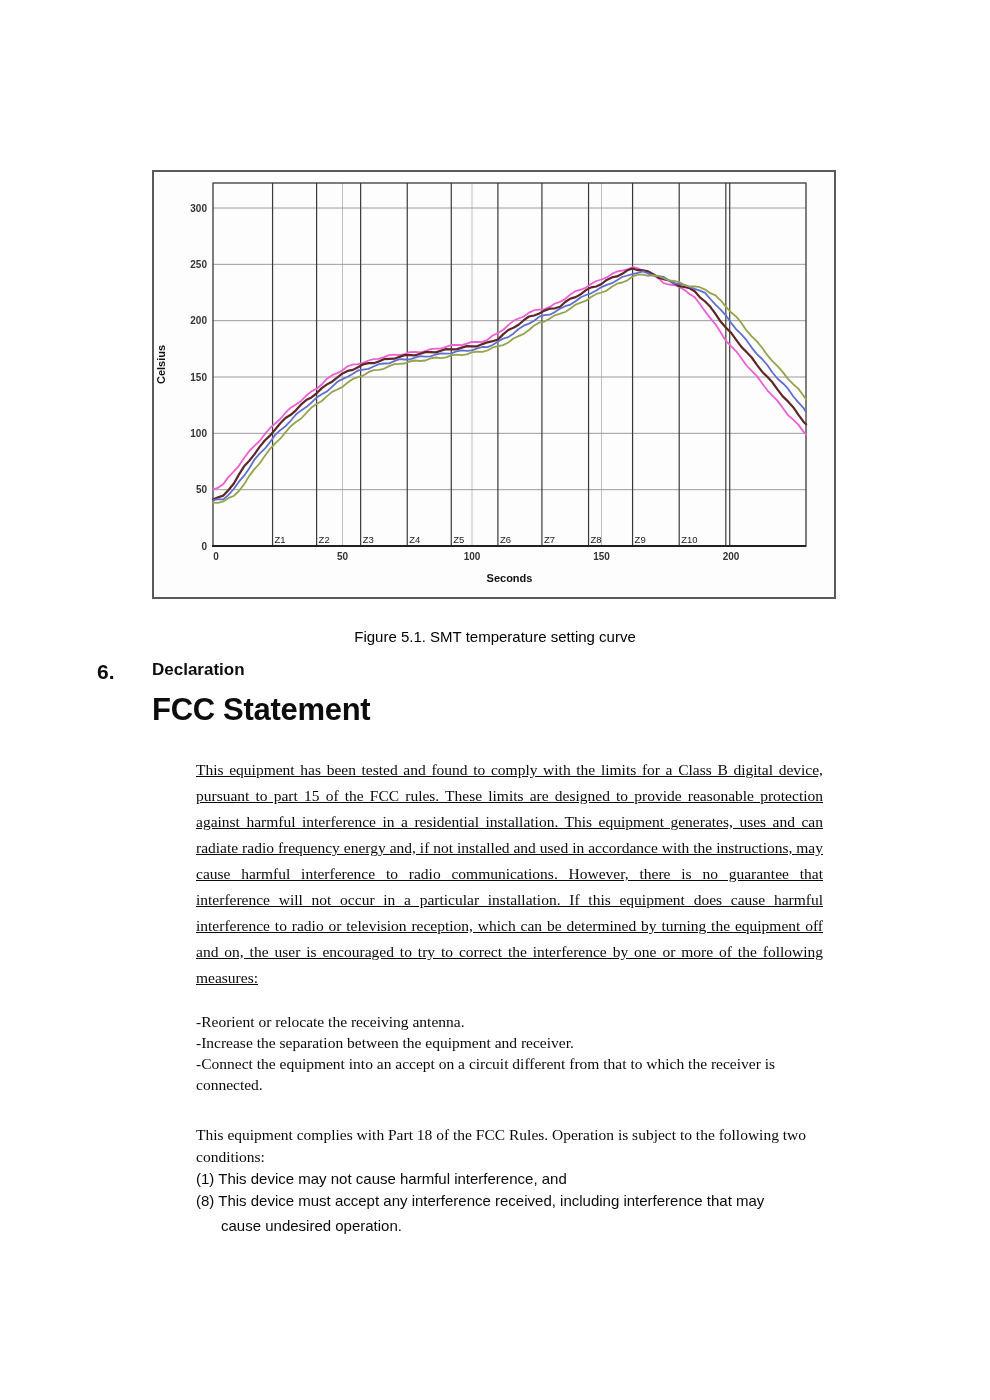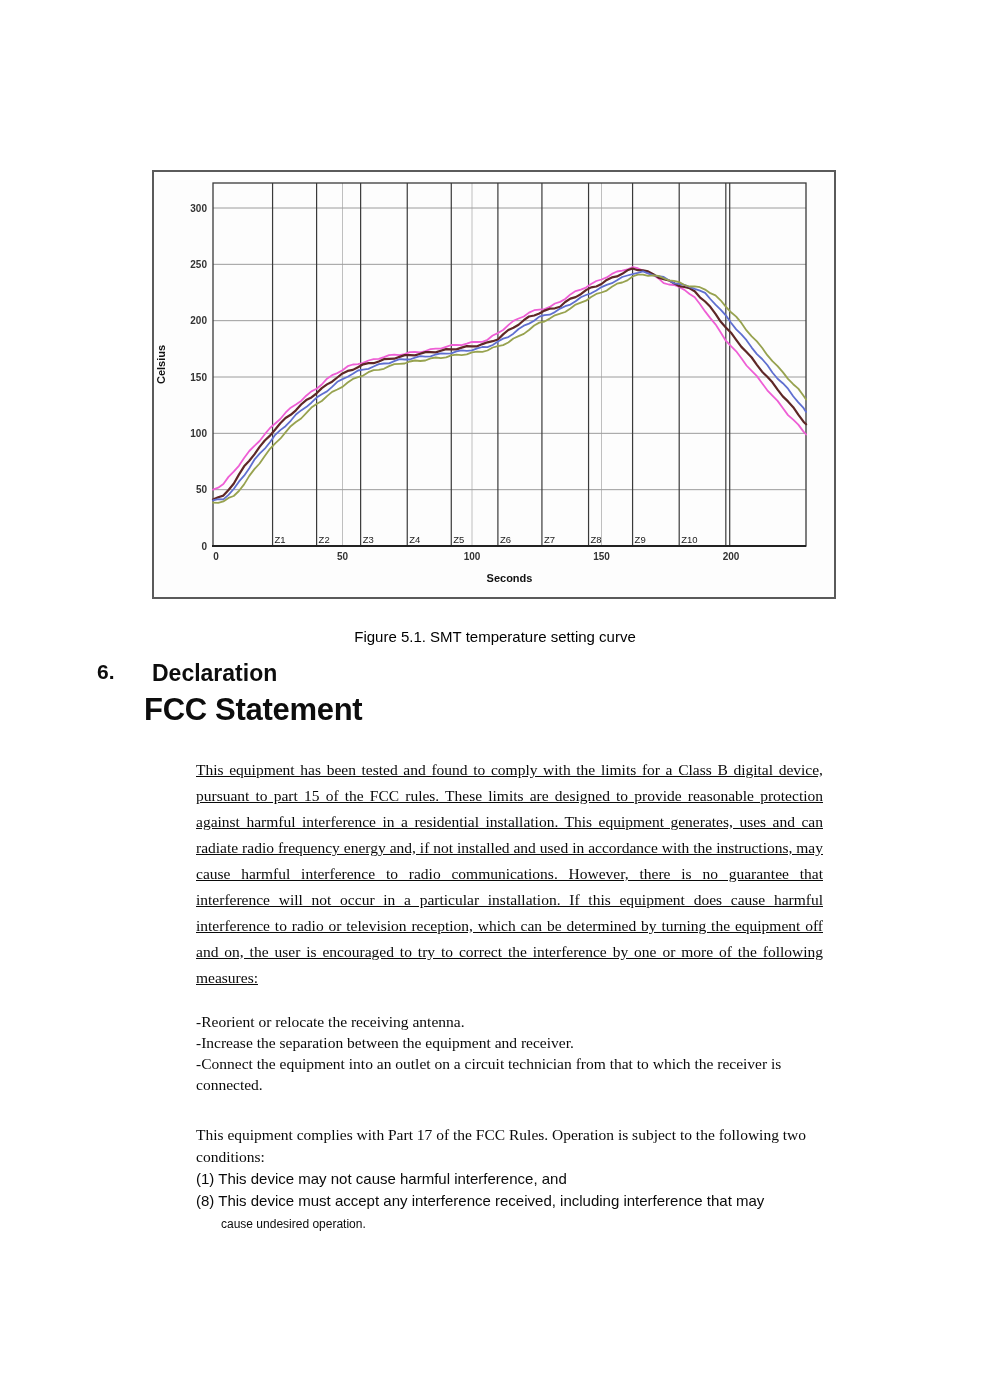--- a/index.html
+++ b/index.html
@@ -20,37 +20,37 @@
   svg text.axis-label { font:bold 11px "Liberation Sans", sans-serif; fill:#111; }
   .caption {
     position:absolute; left:0; top:628px; width:990px;
     text-align:center; font-size:15px; color:#000;
   }
   .section-heading { position:absolute; top:660px; left:0; width:990px; height:28px; }
   .section-number {
     position:absolute; left:97px; font-weight:bold; font-size:21px; color:#0d0d0d;
   }
   .section-title {
-    position:absolute; left:152px; font-weight:bold; font-size:23px; color:#0d0d0d;
+    position:absolute; left:152px; font-weight:bold; font-size:17px; color:#0d0d0d;
   }
   .fcc-heading {
-    position:absolute; top:692px; left:144px;
+    position:absolute; top:692px; left:152px;
     font-weight:bold; font-size:31px; letter-spacing:-0.3px; color:#0d0d0d;
   }
   .body-text {
     position:absolute; left:196px; top:757px; width:627px;
     font-family:"Liberation Serif", serif; font-size:15.5px; color:#0a0a0a;
   }
   .para1 { line-height:26px; text-align:justify;text-decoration:underline; }
   .measures { line-height:21px; margin-top:20px; }
   .measures div { text-align:left; }
   .para2 { margin-top:29px; line-height:21.5px; }
   .conditions { font-family:"Liberation Sans", sans-serif; font-size:15px; line-height:22px; margin-top:1px; }
   .cond-cont {
-    font-family:"Liberation Sans", sans-serif; font-size:12px;
+    font-family:"Liberation Sans", sans-serif; font-size:15px;
     padding-left:25px; margin-top:5px;
   }
 </style>
 </head>
 <body>
 
 <div class="page">
 
   <div class="figure-box">
     <svg viewBox="0 0 680 425" xmlns="http://www.w3.org/2000/svg">
@@ -115,23 +115,23 @@
     <span class="section-title">Declaration</span>
   </div>
 
   <div class="fcc-heading">FCC Statement</div>
 
   <div class="body-text">
     <p class="para1">This equipment has been tested and found to comply with the limits for a Class B digital device, pursuant to part 15 of the FCC rules. These limits are designed to provide reasonable protection against harmful interference in a residential installation. This equipment generates, uses and can radiate radio frequency energy and, if not installed and used in accordance with the instructions, may cause harmful interference to radio communications. However, there is no guarantee that interference will not occur in a particular installation. If this equipment does cause harmful interference to radio or television reception, which can be determined by turning the equipment off and on, the user is encouraged to try to correct the interference by one or more of the following measures:</p>
     <div class="measures">
         <div>-Reorient or relocate the receiving antenna.</div>
         <div>-Increase the separation between the equipment and receiver.</div>
-        <div>-Connect the equipment into an outlet on a circuit technician from that to which the receiver is connected.</div>
+        <div>-Connect the equipment into an accept on a circuit different from that to which the receiver is connected.</div>
       </div>
-    <p class="para2">This equipment complies with Part 17 of the FCC Rules. Operation is subject to the following two conditions:</p>
+    <p class="para2">This equipment complies with Part 18 of the FCC Rules. Operation is subject to the following two conditions:</p>
     <div class="conditions">
         <div>(1) This device may not cause harmful interference, and</div>
         <div>(8) This device must accept any interference received, including interference that may</div>
       </div>
     <p class="cond-cont">cause undesired operation.</p>
   </div>
 
 </div>
 
 </body></html>

